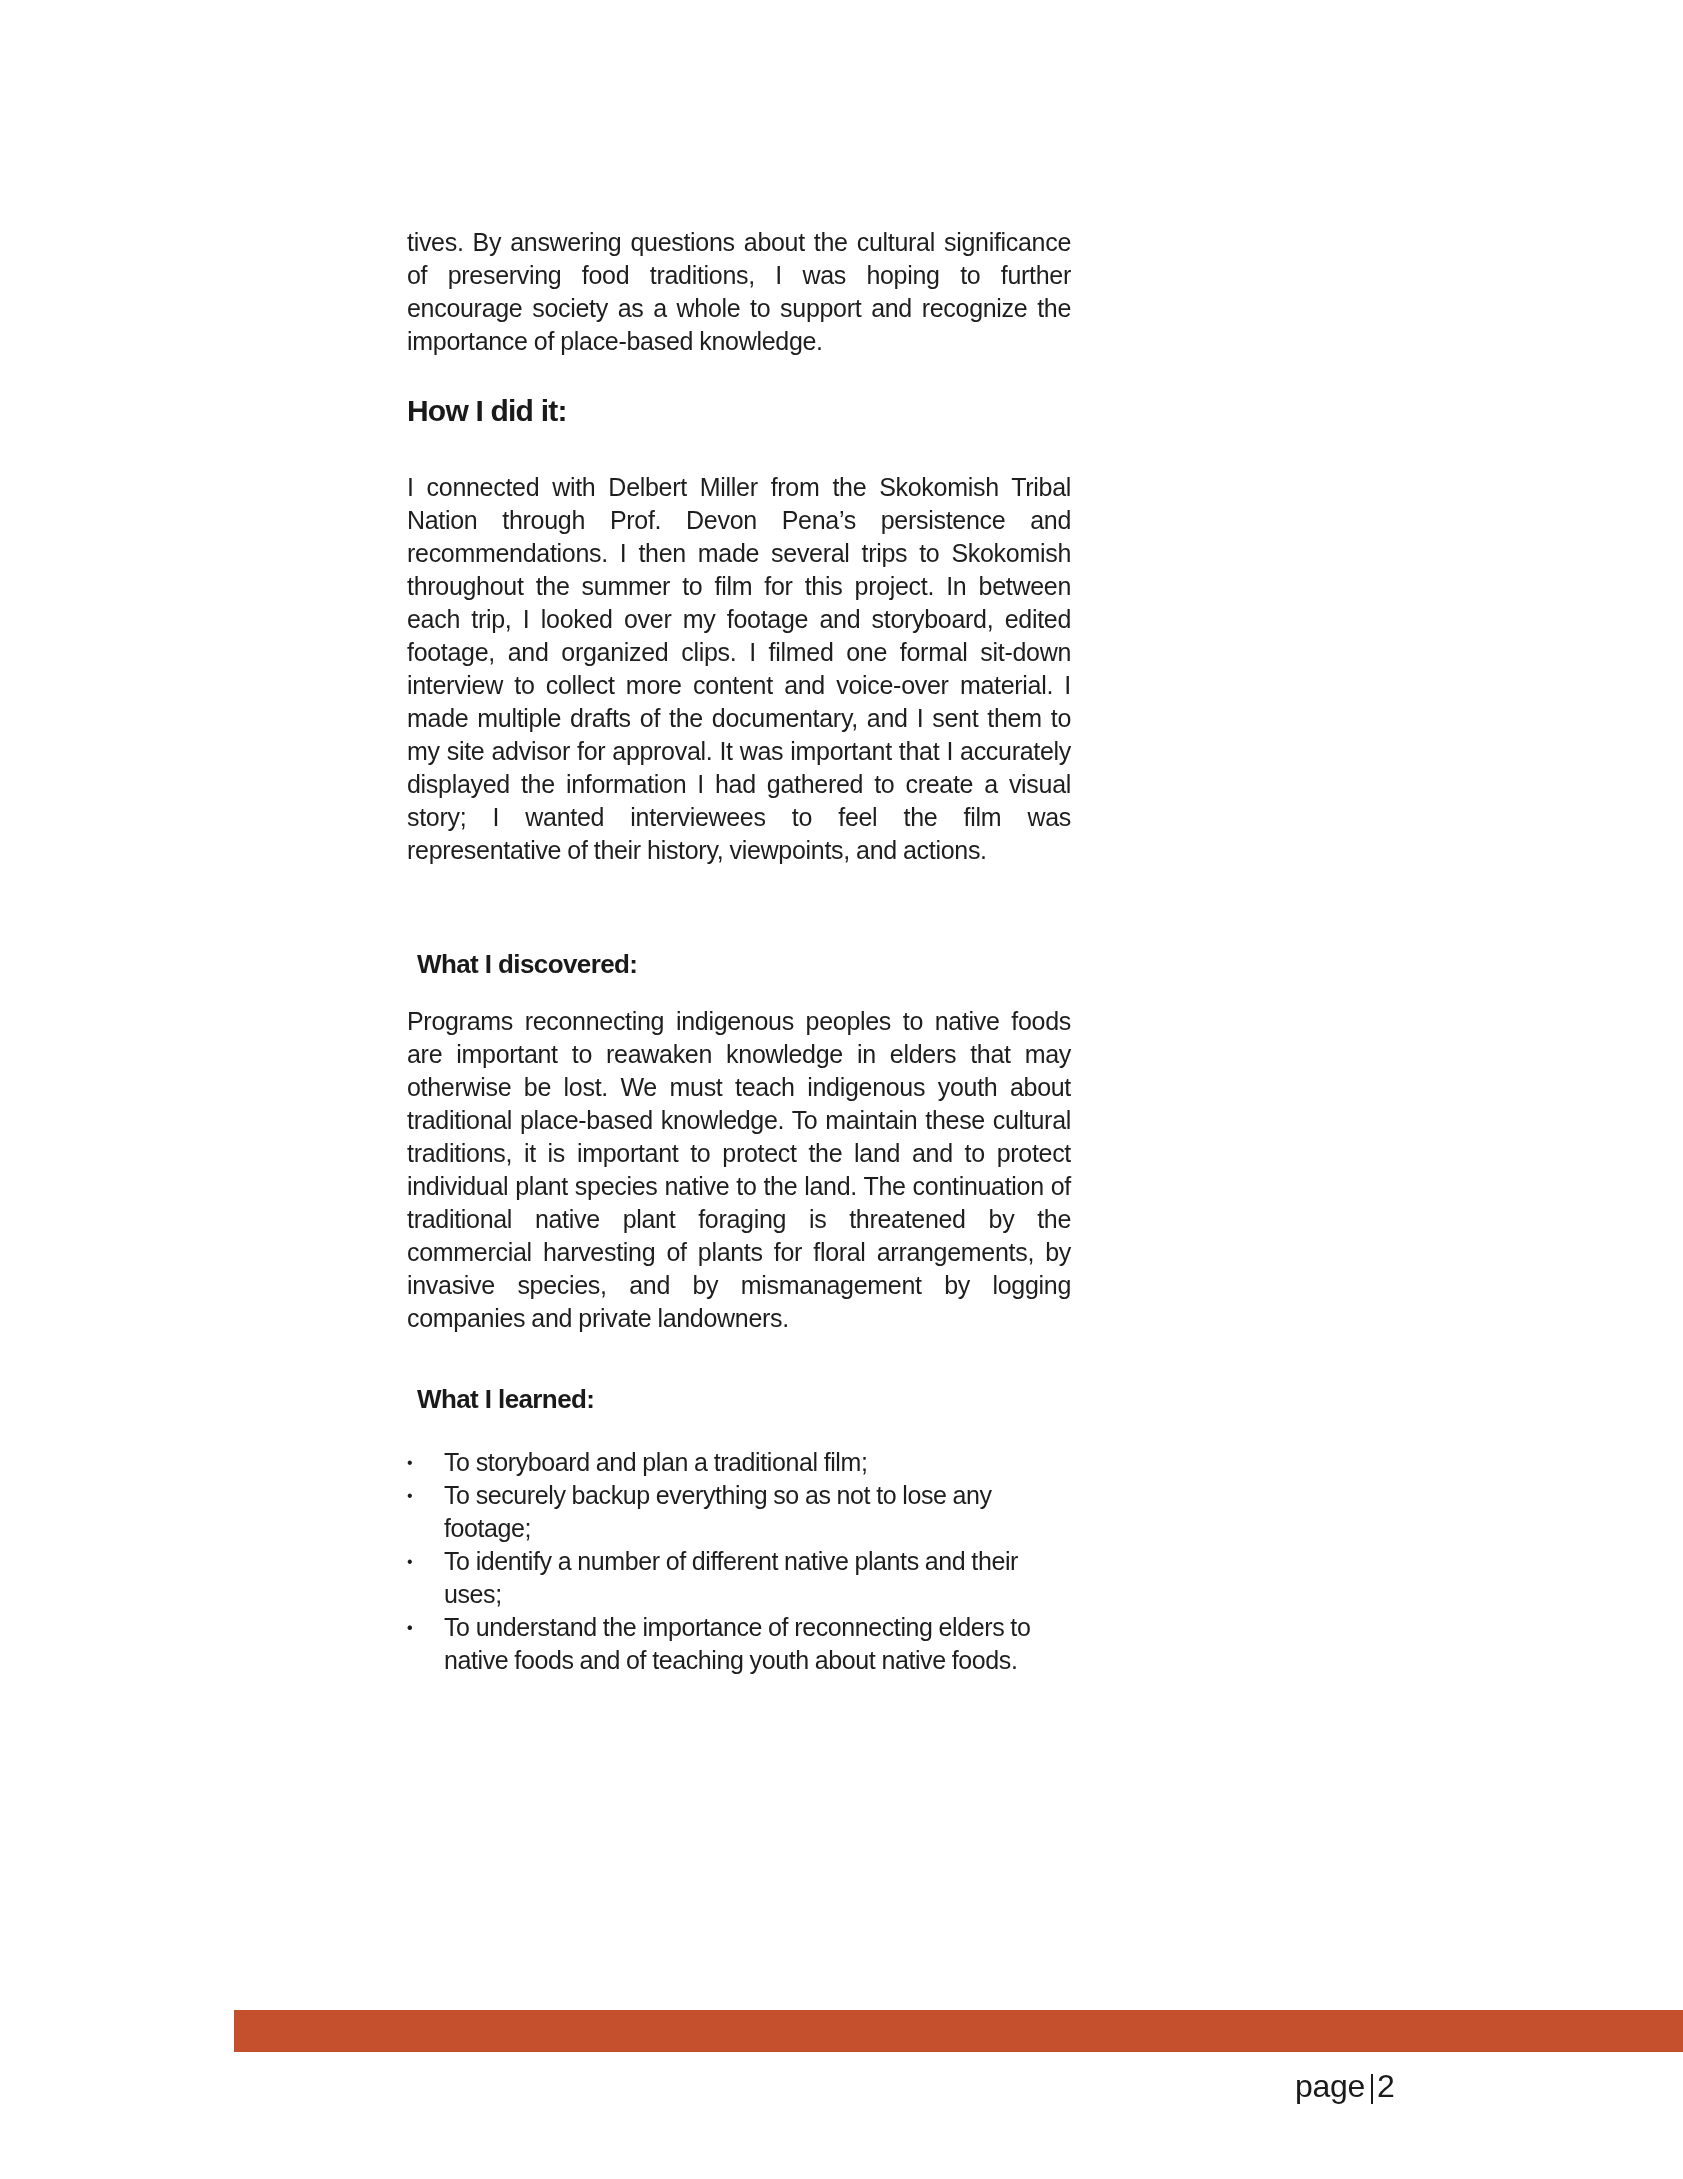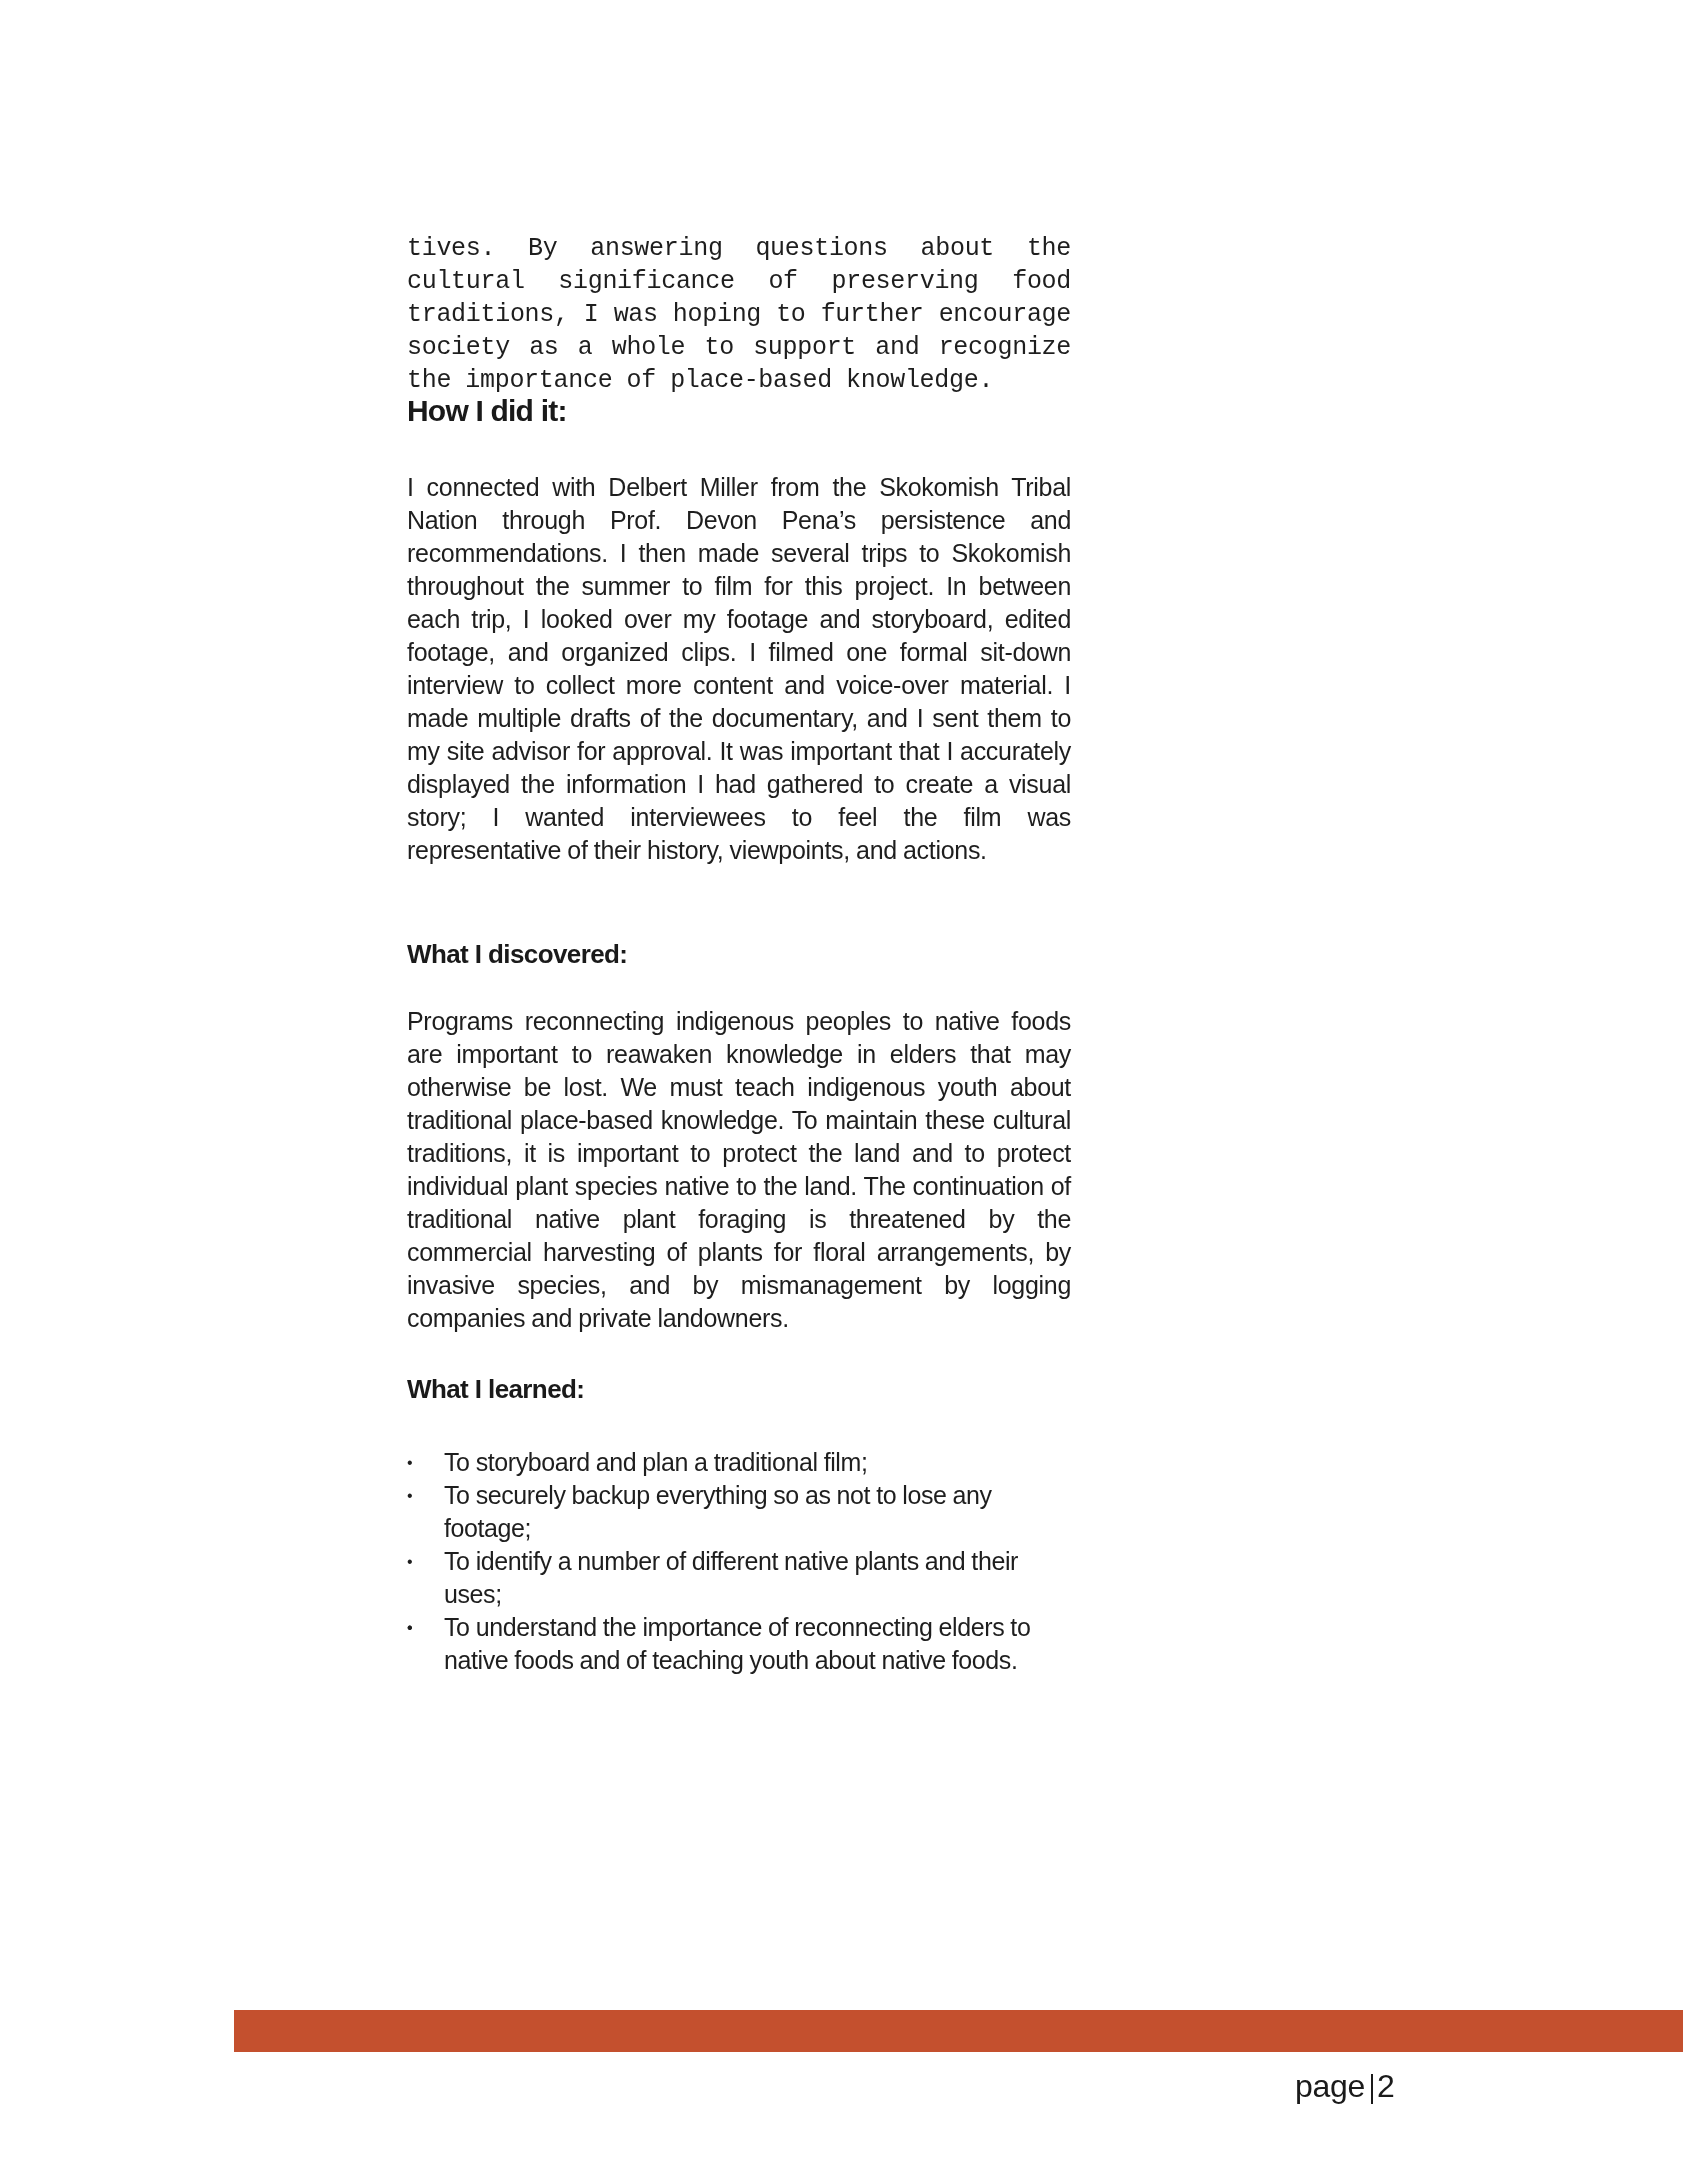--- a/index.html
+++ b/index.html
@@ -4,37 +4,37 @@
 <style>
   html, body { margin: 0; padding: 0; background: #ffffff; }
   body { width: 1683px; height: 2179px; position: relative; overflow: hidden;
          font-family: "Liberation Sans", "DejaVu Sans", sans-serif; color: #1e1e1e; }
   .col { position: absolute; left: 407px; width: 664px; }
   .para { position: absolute; left: 0; width: 664px; font-size: 25px; line-height: 33px;
           text-align: justify; letter-spacing: -0.3px; word-spacing: -0.5px; margin: 0; }
   .h-large { position: absolute; left: 0; font-weight: bold; font-size: 30px; line-height: 36px;
              letter-spacing: -0.8px; margin: 0; color: #1a1a1a; }
   .h-small { position: absolute; left: 0; font-weight: bold; font-size: 26px; line-height: 33px;
-             letter-spacing: -0.6px; margin: 0; color: #1a1a1a; }
+             letter-spacing: -0.6px; margin: 10px; color: #1a1a1a; }
   .list { position: absolute; left: 0; width: 653px; margin: 0; padding: 0; list-style: none;
           font-size: 25px; line-height: 33px; letter-spacing: -0.4px; word-spacing: -0.5px; }
   .list li { position: relative; padding-left: 37px; }
   .bullet { position: absolute; left: 0; top: 0; font-size: 16px; line-height: 33px; }
   .footer-bar { position: absolute; left: 234px; top: 2010px; width: 1449px; height: 42px; }
   .page-num { position: absolute; left: 1295px; top: 2071px; font-size: 32px; line-height: 30px;
               color: #1a1a1a; letter-spacing: -0.3px; }
   .page-num .sep { display: inline-block; width: 2px; height: 30px; background: #1a1a1a;
                    vertical-align: -7px; margin: 0 4px 0 6px; }
 </style>
 </head>
 <body>
 
 <div class="col" style="top:0;height:1980px;">
 
-  <p class="para" style="top:232px;font-family:Liberation Mono, monospace;">tives.  By answering questions about the cultural significance of preserving food traditions, I was hoping to further encourage society as a whole to support and recognize the importance of place-based knowledge.</p>
+  <p class="para" style="top:226px;">tives.  By answering questions about the cultural significance of preserving food traditions, I was hoping to further encourage society as a whole to support and recognize the importance of place-based knowledge.</p>
 
   <h2 class="h-large" style="top:393px;">How I did it:</h2>
   <p class="para" style="top:471px;">I connected with Delbert Miller from the Skokomish Tribal Nation through Prof. Devon Pena’s persistence and recommendations. I then made several trips to Skokomish throughout the summer to film for this project. In between each trip, I looked over my footage and storyboard, edited footage, and organized clips. I filmed one formal sit-down interview to collect more content and voice-over material. I made multiple drafts of the documentary, and I sent them to my site advisor for approval. It was important that I accurately displayed the information I had gathered to create a visual story; I wanted interviewees to feel the film was representative of their history, viewpoints, and actions.</p>
 
   <h3 class="h-small" style="top:938px;">What I discovered:</h3>
   <p class="para" style="top:1005px;">Programs reconnecting indigenous peoples to native foods are important to reawaken knowledge in elders that may otherwise be lost. We must teach indigenous youth about traditional place-based knowledge. To maintain these cultural traditions, it is important to protect the land and to protect individual plant species native to the land. The continuation of traditional native plant foraging is threatened by the commercial harvesting of plants for floral arrangements, by invasive species, and by mismanagement by logging companies and private landowners.</p>
 
   <h3 class="h-small" style="top:1373px;">What I learned:</h3>
   <ul class="list" style="top:1446px;">
     <li>

